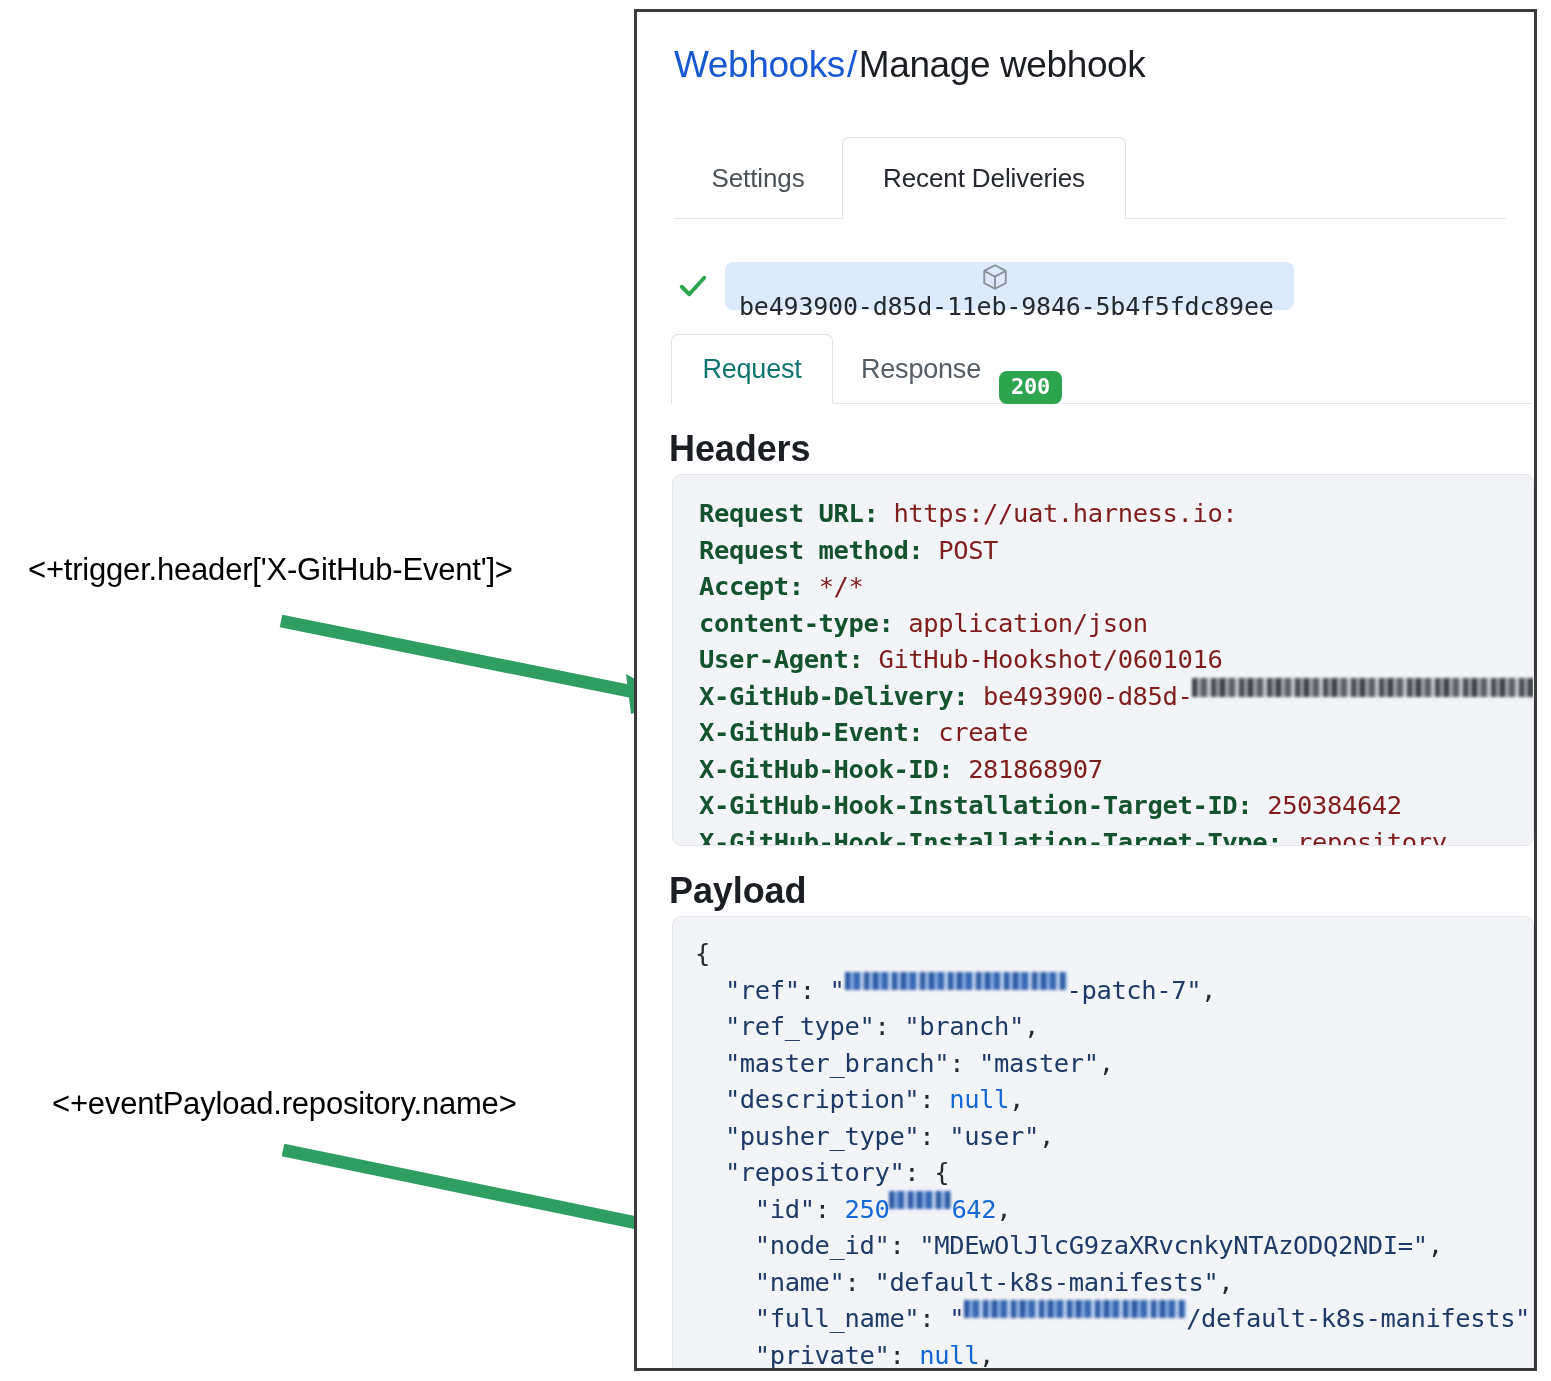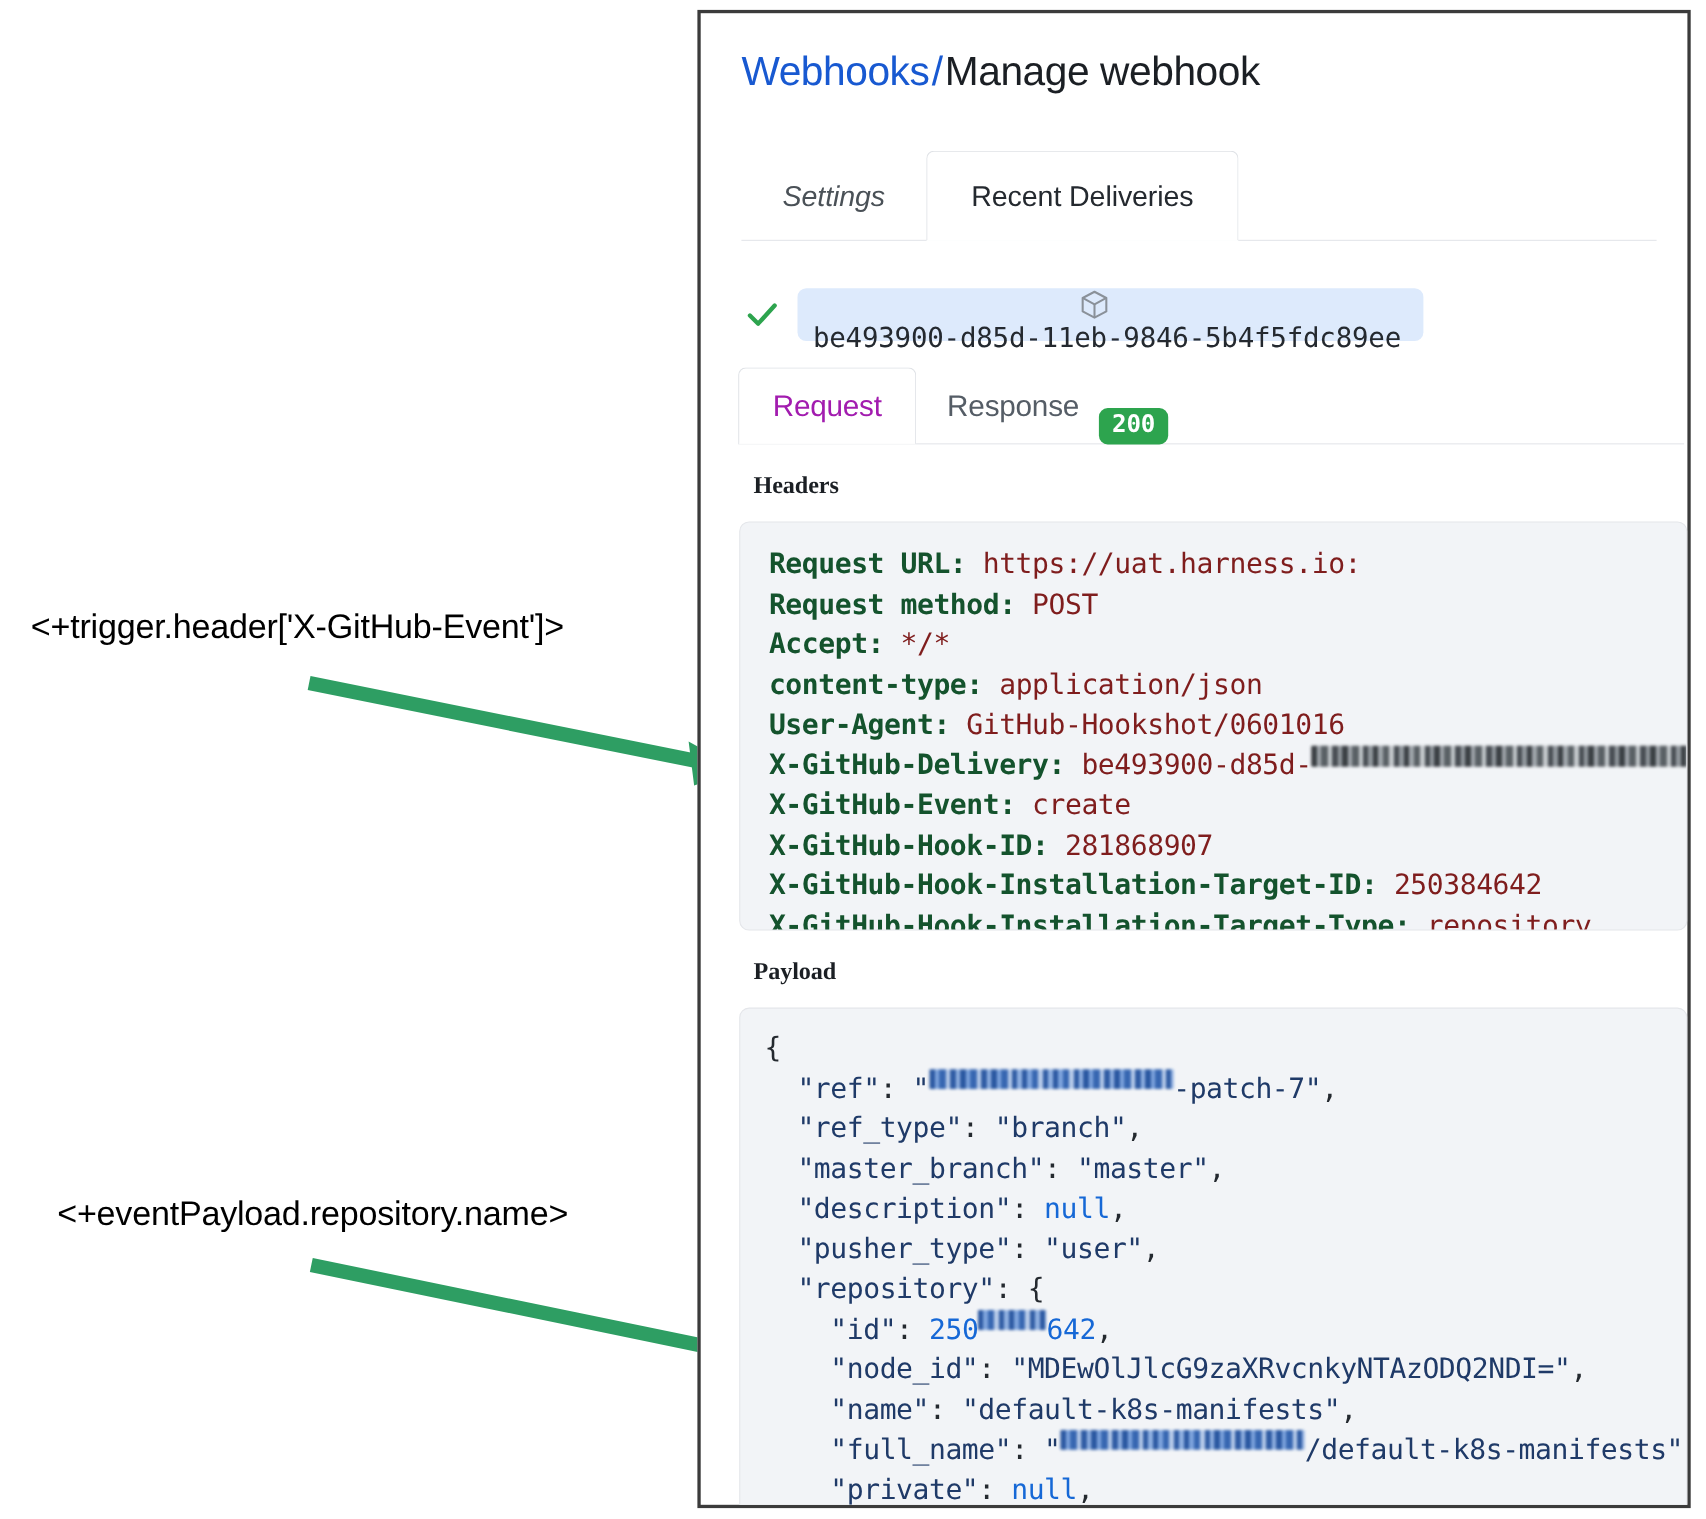--- a/index.html
+++ b/index.html
@@ -106,21 +106,20 @@
     display: flex;
     align-items: center;
     justify-content: center;
     font-size: 26px;
     color: #4a5157;
     letter-spacing: -0.1px;
   }
   .tab-top.inactive {
     left: 0;
     width: 168px;
-    font-style: italic;
   }
   .tab-top.active {
     left: 168px;
     width: 284px;
     background: #ffffff;
     border: 1px solid #dfe2e6;
     border-bottom: 1px solid #ffffff;
     border-radius: 7px 7px 0 0;
     color: #24292f;
     z-index: 2;
@@ -191,21 +190,21 @@
     letter-spacing: -0.2px;
   }
   .tab-sub.active {
     left: 0;
     width: 162px;
     justify-content: center;
     background: #ffffff;
     border: 1px solid #dfe2e6;
     border-bottom: 1px solid #ffffff;
     border-radius: 7px 7px 0 0;
-    color: #a21caf;
+    color: #0f766e;
     z-index: 2;
   }
   .tab-sub.inactive {
     left: 162px;
     padding-left: 28px;
     color: #555d66;
   }
   #status-badge {
     margin-left: 18px;
     background: #2da44e;
@@ -215,26 +214,25 @@
     font-weight: 700;
     border-radius: 8px;
     padding: 5px 12px 6px 12px;
     line-height: 1;
     margin-top: 36px;
   }
 
   
   .section-title {
     position: absolute;
-    left: 48px;
-    font-size: 22px;
+    left: 32px;
+    font-size: 36px;
     font-weight: 700;
     color: #1b1f24;
     letter-spacing: -0.1px;
-    font-family: Liberation Serif, serif;
   }
   #headers-title { top: 416px; }
   #payload-title { top: 858px; }
 
   
   .code-box {
     position: absolute;
     left: 35px;
     background: #f2f4f7;
     border: 1px solid #e4e6ea;

